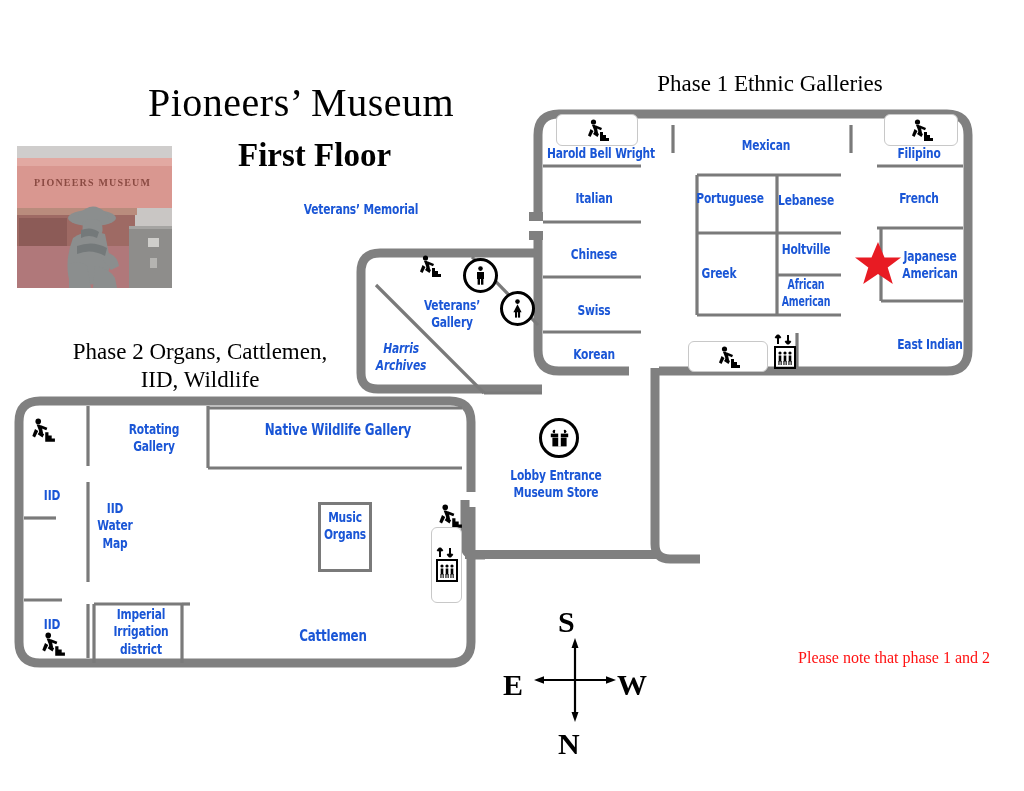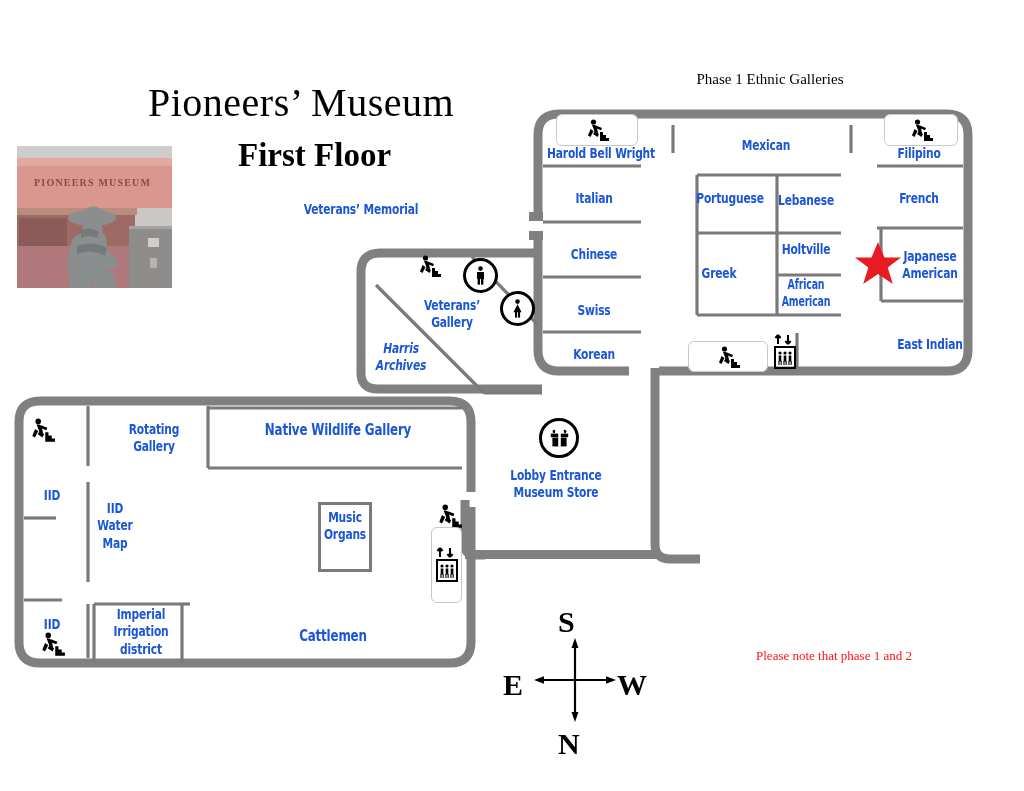--- a/index.html
+++ b/index.html
@@ -5,22 +5,22 @@
   html,body{margin:0;padding:0;background:#ffffff;}
   body{width:1024px;height:791px;position:relative;overflow:hidden;
        font-family:"Liberation Sans",sans-serif;}
 
   .abs{position:absolute;}
 
   
   .serif{font-family:"Liberation Serif",serif;color:#000;}
   .title-main{font-size:40px;letter-spacing:.5px;white-space:nowrap;}
   .title-sub{font-size:33px;font-weight:bold;white-space:nowrap;}
-  .phase-head{font-size:15px;text-align:center;line-height:1.22;}
-  .note{font-size:13px;color:#ff1111;text-align:center;line-height:1.35;
+  .phase-head{font-size:23px;text-align:center;line-height:1.22;}
+  .note{font-size:16px;color:#ff1111;text-align:right;line-height:1.35;
         font-family:"Liberation Serif",serif;}
   .compass-letter{font-family:"Liberation Serif",serif;font-weight:bold;
         font-size:30px;color:#000;}
 
   
   .rm{color:#1a56d6;font-weight:bold;font-size:13.5px;line-height:1.28;
       text-align:center;white-space:nowrap;letter-spacing:-0.2px;
       font-family:"DejaVu Sans Condensed","Liberation Sans Narrow","Liberation Sans",sans-serif;
       transform:scaleX(.88);transform-origin:center center;}
   .rm.big{font-size:15px;}
@@ -81,20 +81,22 @@
     </g>
   </svg>
 </div>
 
 <div class="abs serif title-main" style="left:148px;top:79px;">Pioneers’ Museum</div>
 <div class="abs serif title-sub" style="left:238px;top:137px;">First Floor</div>
 
 <div class="abs serif phase-head" style="left:645px;top:70px;width:250px;">Phase 1 Ethnic Galleries</div>
 
 <div class="abs serif phase-head" style="left:55px;top:338px;width:290px;">
+  <div>Phase 2 Organs, Cattlemen,</div>
+  <div>IID, Wildlife</div>
 </div>
 
 <div class="abs" style="left:529px;top:105px;width:448px;height:275px;">
   <svg width="448" height="275" viewBox="0 0 448 275">
 
     <path d="M 9 110 L 9 30 Q 9 9 30 9 L 418 9 Q 439 9 439 30 L 439 245 Q 439 266 418 266 L 130 266" fill="none" stroke="#808080" stroke-width="9" stroke-linecap="butt"></path>
     <path d="M 9 130 L 9 245 Q 9 266 30 266 L 100 266" fill="none" stroke="#808080" stroke-width="9" stroke-linecap="butt"></path>
 
     <rect x="0" y="107" width="14" height="9" fill="#808080"></rect>
     <rect x="0" y="126" width="14" height="9" fill="#808080"></rect>

